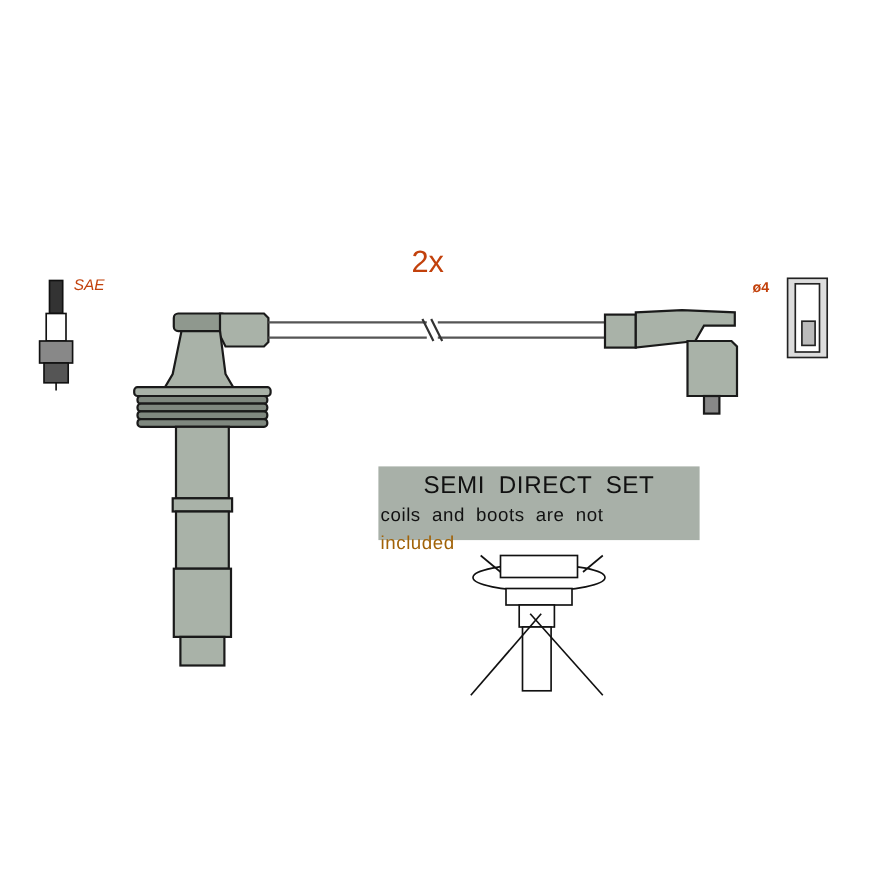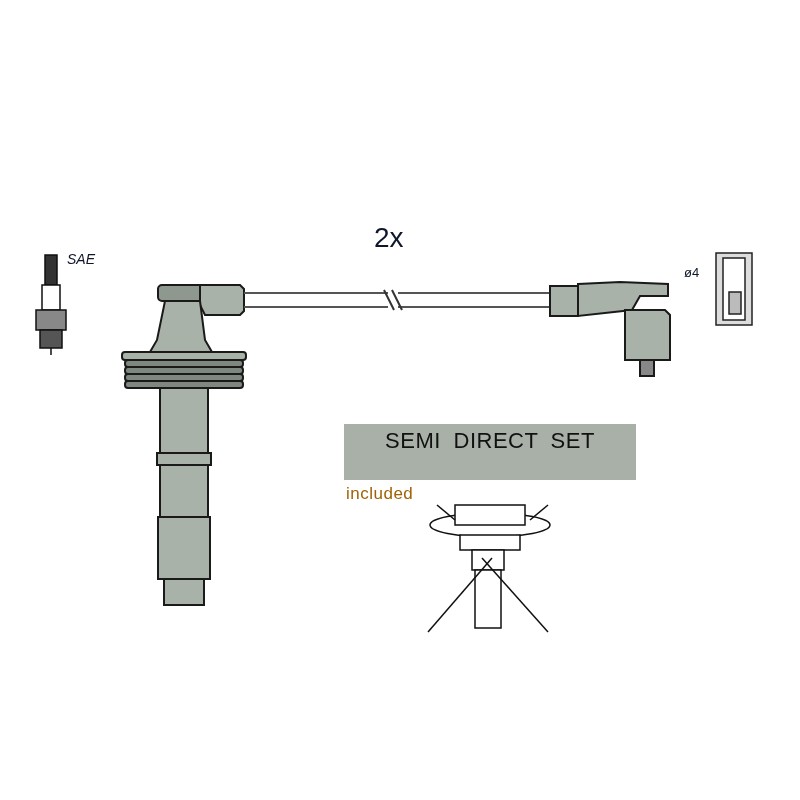--- a/index.html
+++ b/index.html
@@ -1,22 +1,22 @@
 <!DOCTYPE html>
 <html><head>
 <meta charset="utf-8">
 <style>
   html, body { margin:0; padding:0; background:#ffffff; }
   body { width:800px; height:800px; position:relative; overflow:hidden; font-family:"Liberation Sans", sans-serif; }
   .abs { position:absolute; }
-  .label { color:#0f172a; }
+  .label { color:#c2410c; }
   #lbl-2x { left:374px; top:222px; font-size:28px; }
   #lbl-sae { left:67px; top:251px; font-size:14px;font-style:italic; }
-  #lbl-d4 { left:684px; top:253px; font-size:13px; font-weight:normal;margin-top:12px; }
-  #banner { left:344px; top:424px; width:292px; height:56px; background:#a8b0a8; }
+  #lbl-d4 { left:684px; top:253px; font-size:13px; font-weight:bold; }
+  #banner { left:344px; top:424px; width:292px; height:67px; background:#a8b0a8; }
   #banner-title { position:absolute; left:0; width:100%; top:4px; text-align:center; font-size:22px; color:#111; letter-spacing:0.5px; word-spacing:6px; }
   #banner-note { position:absolute; left:2px; top:35px; font-size:17px; color:#111; word-spacing:5px; letter-spacing:0.5px; }
   #note-tail { left:346px; top:484px; font-size:17px; color:#a16207; letter-spacing:0.5px; }
   svg { position:absolute; left:0; top:0; }
 </style>
 </head>
 <body>
 
 <svg width="800" height="800" viewBox="0 0 800 800">
 
@@ -77,14 +77,15 @@
     <line x1="548" y1="505" x2="530" y2="520"></line>
   </g>
 </svg>
 
 <div class="abs label" id="lbl-2x">2x</div>
 <div class="abs label" id="lbl-sae">SAE</div>
 <div class="abs label" id="lbl-d4">ø4</div>
 
 <div class="abs" id="banner">
   <div id="banner-title">SEMI DIRECT SET</div>
+  <div id="banner-note">coils and boots are not</div>
 </div>
 <div class="abs" id="note-tail">included</div>
 
 </body></html>

